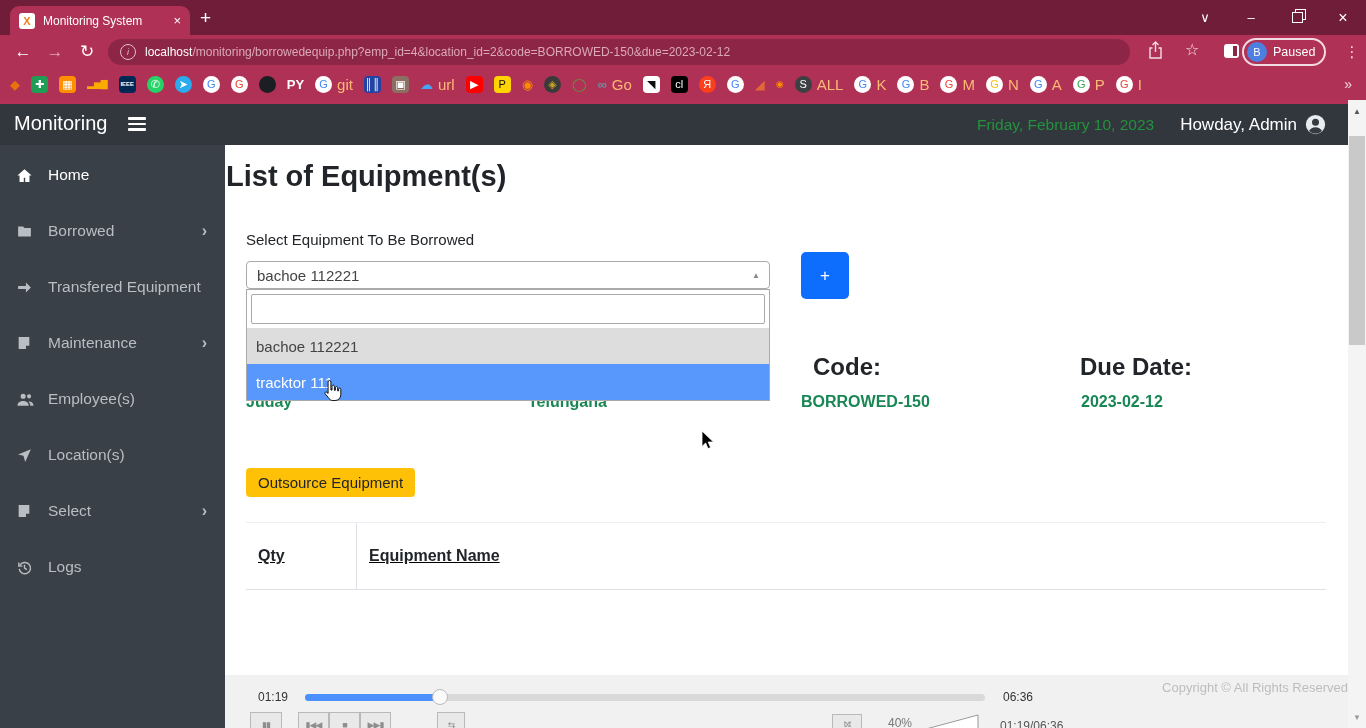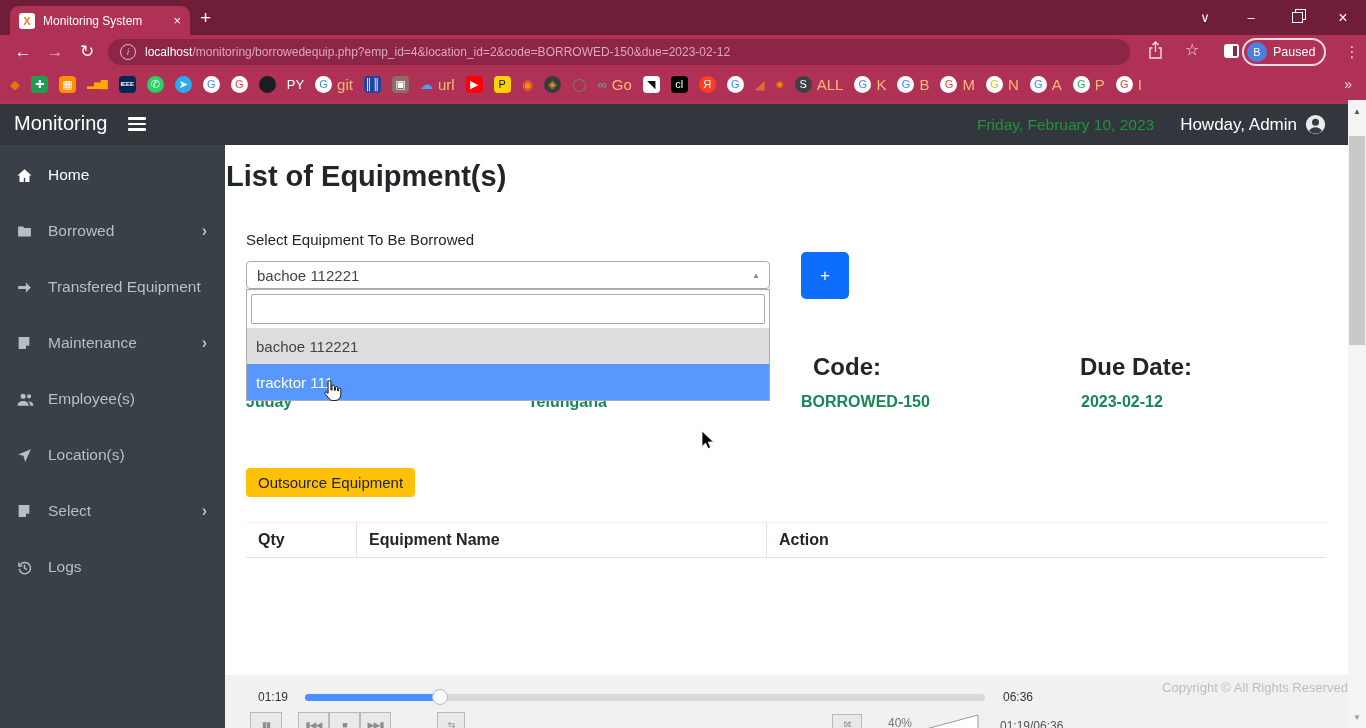--- a/index.html
+++ b/index.html
@@ -86,22 +86,22 @@
           font-size:14px;padding:0 6px;outline:none;}
   .dd-opt{height:36px;display:flex;align-items:center;padding:0 9px;font-size:15px;color:#444;}
   .dd-opt.selected{background:#ddd;}
   .dd-opt.highlighted{background:var(--option-highlight,#5897fb);color:#fff;}
   .val-green{position:absolute;top:248px;font-size:16px;font-weight:600;color:var(--success-green,#198754);z-index:1;}
   .big-label{position:absolute;top:208px;font-size:24px;font-weight:700;color:#212529;}
   .add-btn{position:absolute;left:576px;top:107px;width:48px;height:47px;background:var(--accent-blue,#0d6efd);
           border:none;border-radius:5px;color:#fff;font-size:17px;}
   .outsource{position:absolute;left:21px;top:323px;height:29px;padding:0 12px;background:var(--warning-yellow,#ffc107);
           border:none;border-radius:4px;font-size:15px;color:#212529;}
-  .table-head{position:absolute;left:21px;top:377px;width:1080px;height:36px;border-top:1px solid #edf0f2;
-          border-bottom:1px solid #dee2e6;display:flex;box-sizing:border-box;}
+  .table-head{position:absolute;left:21px;top:377px;width:1080px;height:68px;border-top:1px solid #edf0f2;
+          border-bottom:1px solid #dee2e6;display:flex;box-sizing:border-box;text-decoration:underline;}
   .th{display:flex;align-items:center;padding-left:12px;font-weight:700;font-size:16px;color:#212529;
           border-left:1px solid #dee2e6;box-sizing:border-box;}
   .th:first-child{border-left:none;}
 
   
   .footer{position:absolute;left:0;top:530px;width:1123px;height:53px;background:#f1f1f1;}
   .copyright{position:absolute;left:0;top:5px;width:100%;text-align:right;color:#bdbdbd;font-size:13px;}
   .ptime{position:absolute;top:15px;font-size:12px;color:#333;}
   .ptrack{position:absolute;left:80px;top:19px;width:680px;height:7px;border-radius:4px;background:#d9d9d9;}
   .pfill{position:absolute;left:0;top:0;height:7px;border-radius:4px;background:#4a90fe;}
@@ -195,21 +195,21 @@
         <div class="bm">
           <span class="bm-ic circle" style="background: rgb(255, 255, 255); color: rgb(66, 133, 244);">G</span>
         </div>
         <div class="bm">
           <span class="bm-ic circle" style="background: rgb(255, 255, 255); color: rgb(234, 67, 53);">G</span>
         </div>
         <div class="bm">
           <span class="bm-ic circle" style="background: rgb(27, 31, 35); color: rgb(255, 255, 255);"></span>
         </div>
         <div class="bm">
-          <span class="bm-ic plain" style="color: rgb(255, 255, 255); font-size: 13px; width: auto; font-weight: normal;">PY</span>
+          <span class="bm-ic plain" style="color: rgb(255, 255, 255); font-size: 13px; width: auto; font-weight: bold;">PY</span>
         </div>
         <div class="bm">
           <span class="bm-ic circle" style="background: rgb(255, 255, 255); color: rgb(66, 133, 244);">G</span>
           <span class="bm-label">git</span>
         </div>
         <div class="bm">
           <span class="bm-ic square" style="background: rgb(34, 66, 164); color: rgb(255, 255, 255);">║║</span>
         </div>
         <div class="bm">
           <span class="bm-ic square" style="background: rgb(141, 110, 99); color: rgb(255, 255, 255);">▣</span>
@@ -412,21 +412,20 @@
     <span class="big-label" style="left:588px">Code:</span>
     <span class="val-green" style="left:576px">BORROWED-150</span>
     <span class="big-label" style="left:855px">Due Date:</span>
     <span class="val-green" style="left:856px">2023-02-12</span>
 
     <button class="outsource">Outsource Equipment</button>
 
     <div class="table-head">
         <div class="th" style="width: 110px;">Qty</div>
         <div class="th" style="width: 410px;">Equipment Name</div>
-        <div class="th" style="width: 185px;">Action</div>
       </div>
 
     <div class="footer">
       <div class="copyright">Copyright © All Rights Reserved</div>
       <span class="ptime" style="left:33px">01:19</span>
       <div class="ptrack">
         <div class="pfill" style="width: 19.9%;"></div>
         <div class="pthumb" style="left: calc(19.9% - 8px);"></div>
       </div>
       <span class="ptime" style="left:778px">06:36</span>

